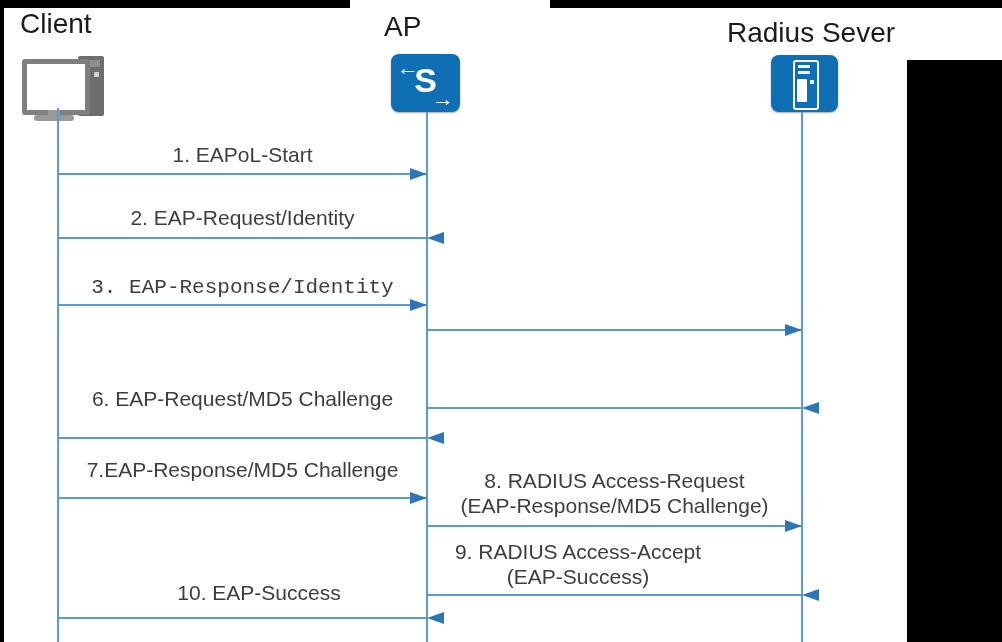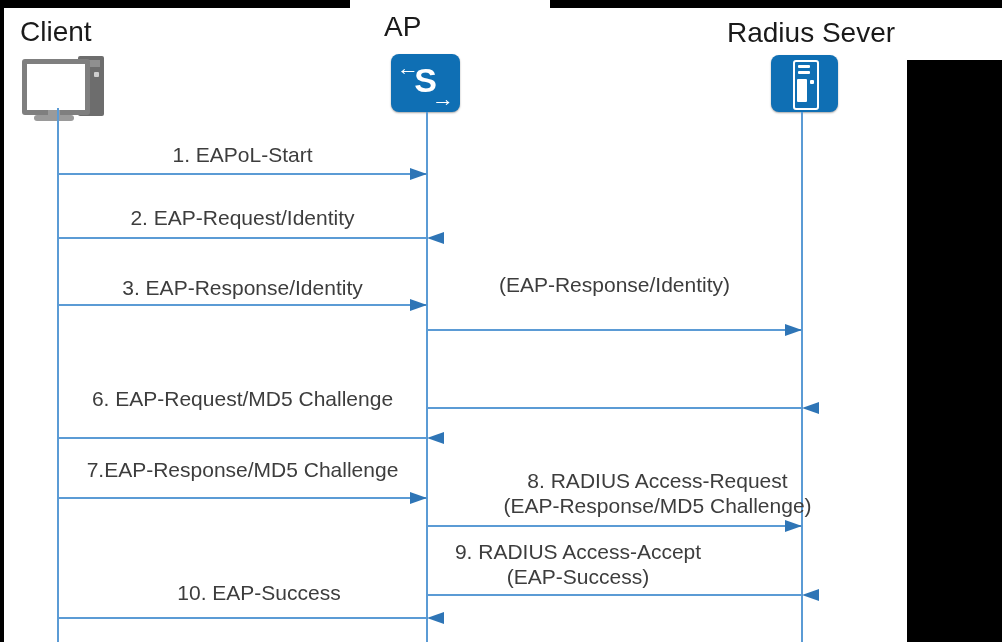--- a/index.html
+++ b/index.html
@@ -58,21 +58,21 @@
   .msg-head.left{border-right:17px solid #2E75B6;}
 </style>
 </head>
 <body>
 
 <div class="stage">
   <div class="bg-white-main"></div>
   <div class="bg-white-notch"></div>
   <div class="bg-black-right"></div>
 
-  <div class="actor-label" style="left:20px;top:16px;">Client</div>
+  <div class="actor-label" style="left:20px;top:8px;">Client</div>
   <div class="actor-label" style="left:384px;top:11px;">AP</div>
   <div class="actor-label" style="left:727px;top:17px;">Radius Sever</div>
 
   <div class="client-icon">
     <div class="ci-tower"></div>
     <div class="ci-tower-top"></div>
     <div class="ci-tower-dot"></div>
     <div class="ci-vents"></div>
     <div class="ci-monitor"></div>
     <div class="ci-neck"></div>
@@ -102,45 +102,44 @@
       <div class="msg-label" style="left: 58px; width: 369px; top: 142px; color: rgb(61, 61, 61);">
         <div>1. EAPoL-Start</div>
       </div>
       <div class="msg-shaft" style="left: 58px; width: 369px; top: 173px; background: rgb(91, 155, 213);"></div>
       <div class="msg-head right" style="top: 168px; left: 410px;"></div>
       <div class="msg-label" style="left: 58px; width: 369px; top: 205px; color: rgb(61, 61, 61);">
         <div>2. EAP-Request/Identity</div>
       </div>
       <div class="msg-shaft" style="left: 58px; width: 369px; top: 237px; background: rgb(91, 155, 213);"></div>
       <div class="msg-head left" style="top: 232px; left: 427px;"></div>
-      <div class="msg-label" style="left: 58px; width: 369px; top: 275px; color: rgb(61, 61, 61);">
+      <div class="msg-label" style="left: 58px; width: 369px; top: 275px; color: rgb(61, 61, 61); font-family: Liberation Mono, monospace;">
         <div>3. EAP-Response/Identity</div>
       </div>
       <div class="msg-shaft" style="left: 58px; width: 369px; top: 304px; background: rgb(91, 155, 213);"></div>
       <div class="msg-head right" style="top: 299px; left: 410px;"></div>
       <div class="msg-label" style="left: 427px; width: 375px; top: 272px; color: rgb(61, 61, 61);">
-        <div>(EAP-Response/Identity)</div>
       </div>
       <div class="msg-shaft" style="left: 427px; width: 375px; top: 329px; background: rgb(91, 155, 213);"></div>
       <div class="msg-head right" style="top: 324px; left: 785px;"></div>
       <div class="msg-label" style="left: 427px; width: 375px; top: 345px; color: rgb(61, 61, 61);">
       </div>
       <div class="msg-shaft" style="left: 427px; width: 375px; top: 407px; background: rgb(91, 155, 213);"></div>
       <div class="msg-head left" style="top: 402px; left: 802px;"></div>
       <div class="msg-label" style="left: 58px; width: 369px; top: 386px; color: rgb(61, 61, 61);">
         <div>6. EAP-Request/MD5 Challenge</div>
       </div>
       <div class="msg-shaft" style="left: 58px; width: 369px; top: 437px; background: rgb(91, 155, 213);"></div>
       <div class="msg-head left" style="top: 432px; left: 427px;"></div>
       <div class="msg-label" style="left: 58px; width: 369px; top: 457px; color: rgb(61, 61, 61);">
         <div>7.EAP-Response/MD5 Challenge</div>
       </div>
       <div class="msg-shaft" style="left: 58px; width: 369px; top: 497px; background: rgb(91, 155, 213);"></div>
       <div class="msg-head right" style="top: 492px; left: 410px;"></div>
-      <div class="msg-label" style="left: 427px; width: 375px; top: 468px; color: rgb(61, 61, 61); padding-left: 43px;">
+      <div class="msg-label" style="left: 427px; width: 375px; top: 468px; color: rgb(61, 61, 61);">
         <div>8. RADIUS Access-Request</div>
         <div>(EAP-Response/MD5 Challenge)</div>
       </div>
       <div class="msg-shaft" style="left: 427px; width: 375px; top: 525px; background: rgb(91, 155, 213);"></div>
       <div class="msg-head right" style="top: 520px; left: 785px;"></div>
       <div class="msg-label" style="left: 427px; width: 302px; top: 539px; color: rgb(61, 61, 61);">
         <div>9. RADIUS Access-Accept</div>
         <div>(EAP-Success)</div>
       </div>
       <div class="msg-shaft" style="left: 427px; width: 375px; top: 594px; background: rgb(91, 155, 213);"></div>

